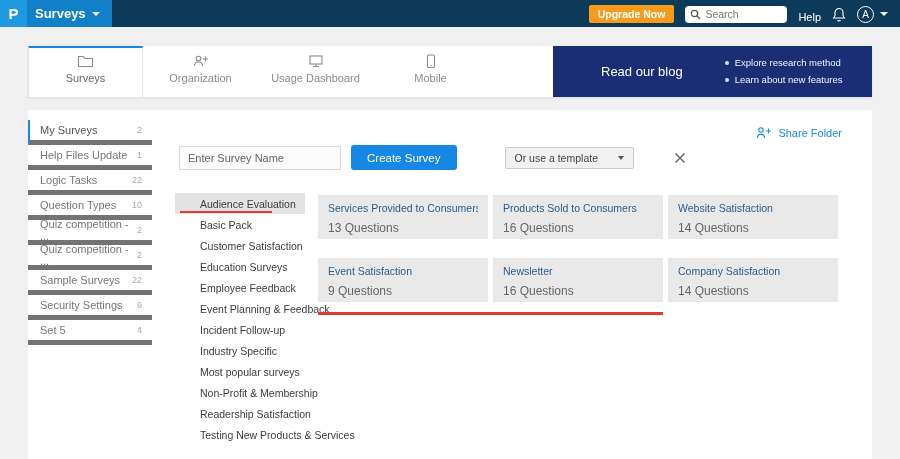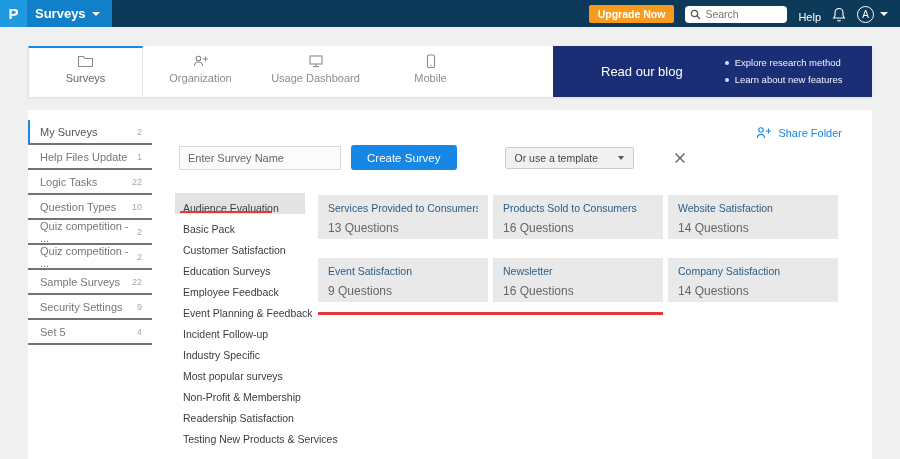--- a/index.html
+++ b/index.html
@@ -73,21 +73,21 @@
   
   .main-panel {
     position:absolute; top:110px; left:28px; width:844px; height:349px;
     background:#fff; overflow:hidden;
   }
 
   
   .sidebar { position:absolute; top:10px; left:0; width:124px; }
   .side-item {
     height:25px; display:flex; align-items:center; padding:0 10px 0 12px;
-    font-size:11px; color:#777; border-bottom:2px solid #737373; cursor:pointer;justify-content:space-between;
+    font-size:11px; color:#777; border-bottom:5px solid #737373; cursor:pointer;justify-content:space-between;
   }
   .side-item.active { border-left:2px solid #1787e6; padding-left:10px; color:#555; }
   .side-count { margin-left:auto; font-size:9px; color:#a8a8a8; }
 
   
   .share-folder {
     position:absolute; top:16px; right:30px; display:flex; align-items:center; gap:6px;
     color:#1787e6; font-size:11px; cursor:pointer;
   }
 
@@ -108,21 +108,21 @@
     display:flex; align-items:center; gap:20px; font-family:inherit;
   }
   .template-btn .caret-dark {
     width:0; height:0; border-left:3.5px solid transparent; border-right:3.5px solid transparent; border-top:4px solid #555;
   }
   .close-x { margin-left:40px; display:flex; align-items:center; cursor:pointer; }
 
   
   .category-list { position:absolute; top:83px; left:147px; width:130px; }
   .cat-item {
-    position:relative; height:21px; display:flex; align-items:flex-end; padding-left:8px;
+    position:relative; height:21px; display:flex; align-items:center; padding-left:25px;
     font-size:10.5px; color:#3c3c3c; cursor:pointer; white-space:nowrap;
   }
   .cat-item.selected { background:#e3e3e3; }
   .red-underline { display:none; }
   .cat-item.selected .red-underline {
     display:block; position:absolute; left:5px; bottom:1px; width:92px; height:2px; background:#e53935;
   }
 
   
   .cards {

